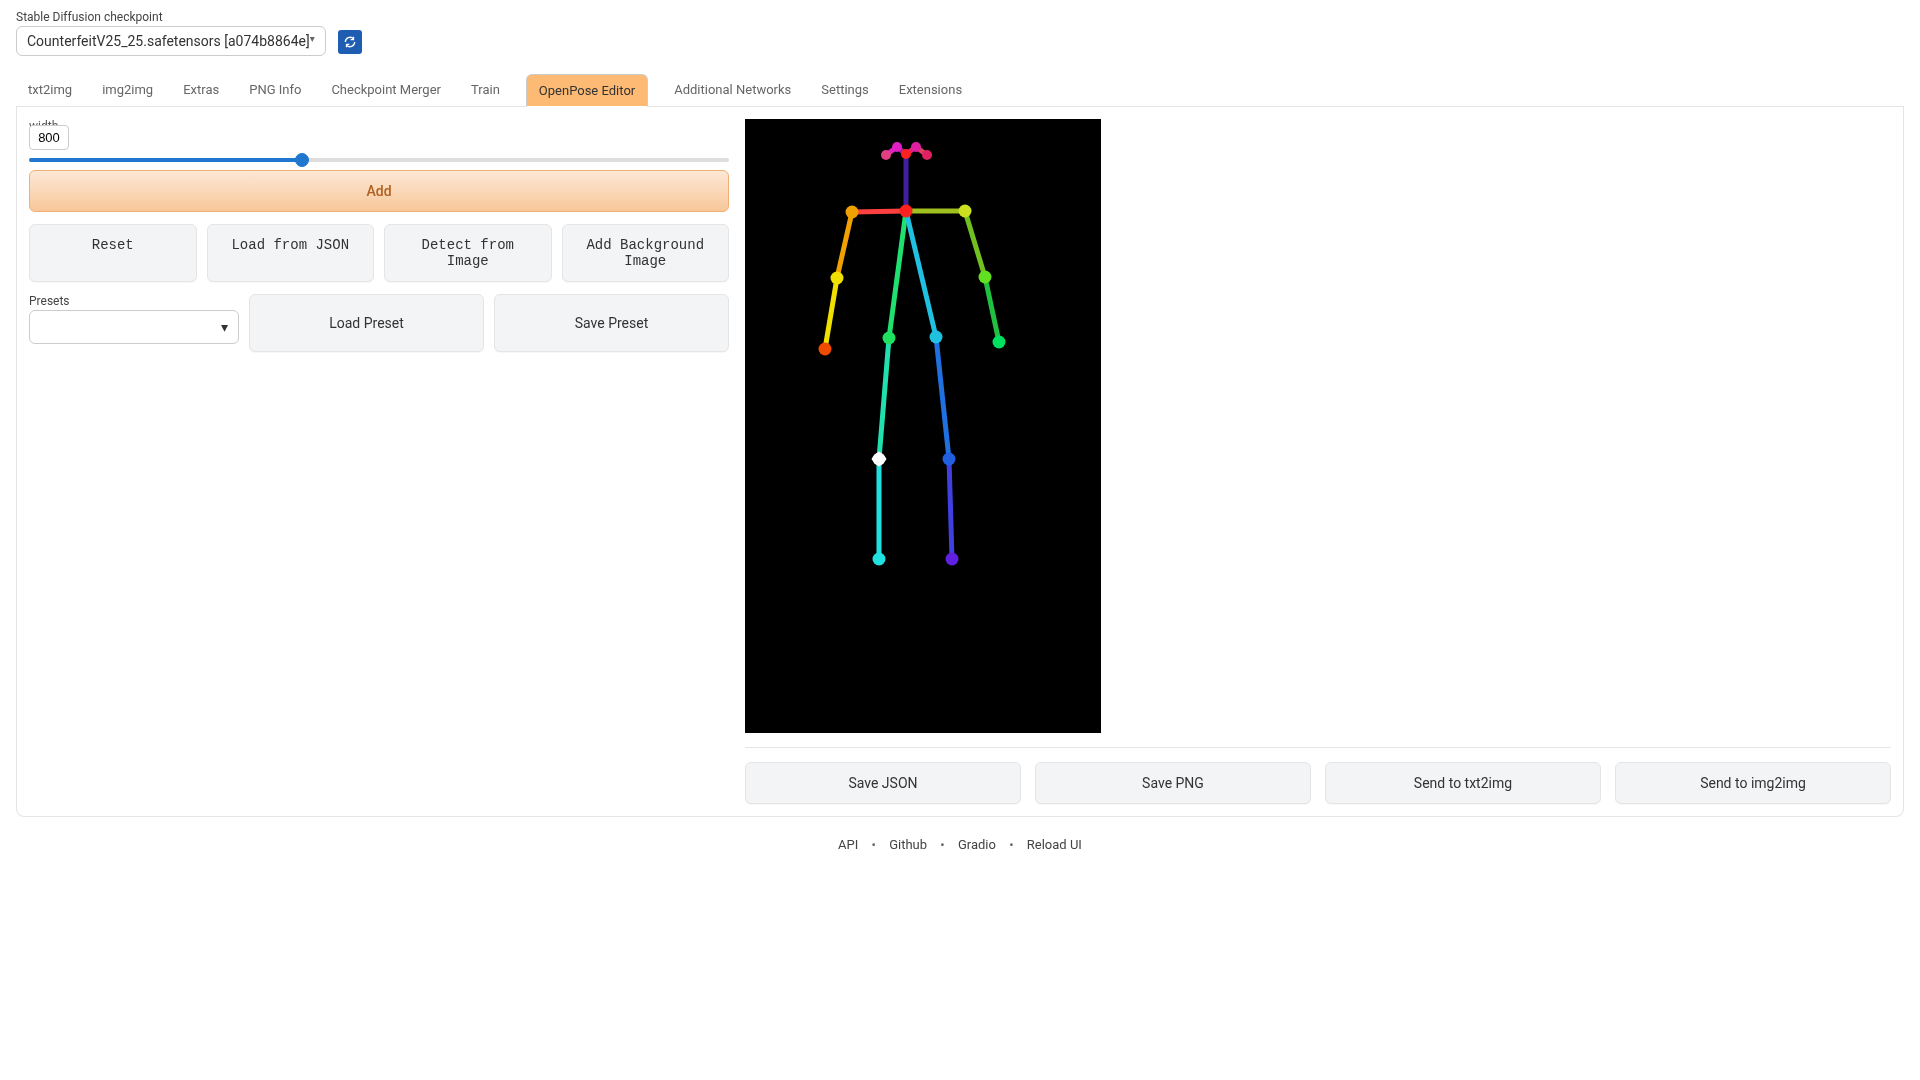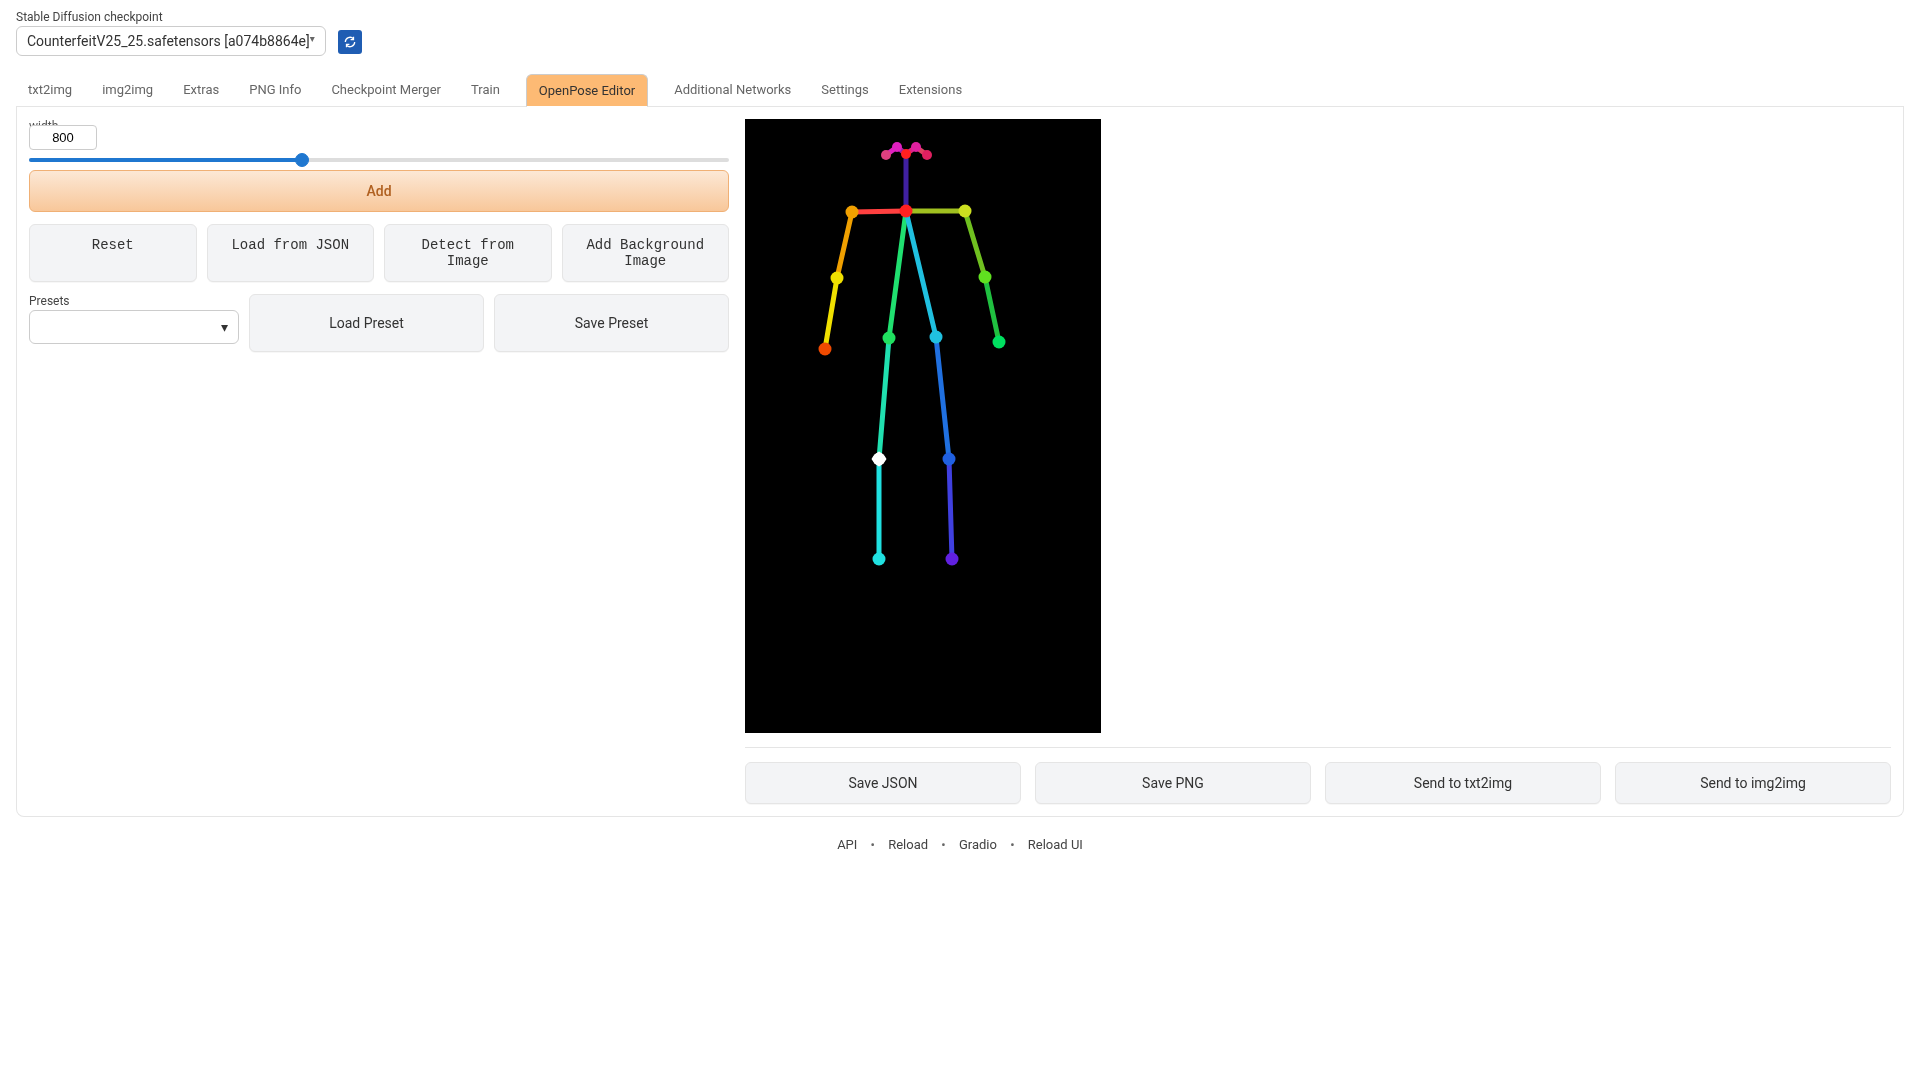--- a/index.html
+++ b/index.html
@@ -56,21 +56,21 @@
 .slider-label { font-size: 12px; color: #555; margin-bottom: 2px; display:block;}
 .slider-track {
   flex: 1; height: 4px; background: #ddd; border-radius: 2px; position: relative; margin-top: 8px; margin-bottom:8px;
 }
 .slider-fill { height: 100%; background: #1f77d0; border-radius: 2px; position: absolute; left:0; top:0; }
 .slider-thumb {
   width: 14px; height: 14px; border-radius: 50%; background: #1f77d0; border: 1px solid #1f77d0;
   position: absolute; top: 50%; transform: translate(-50%, -50%);
 }
 .slider-val {
-  width: 68px; border: 1px solid #ccc; border-radius: 4px; padding: 4px 6px; text-align: center; font-size: 13px; margin-top:-10px;
+  width: 40px; border: 1px solid #ccc; border-radius: 4px; padding: 4px 6px; text-align: center; font-size: 13px; margin-top:-10px;
 }
 .slider-head { display:flex; justify-content:space-between; align-items:flex-start;flex-direction:column; }
 .add-btn {
   width: 100%; padding: 12px; border-radius: 6px; text-align: center;
   background: linear-gradient(#fce8d6, #f8c79a);
   border: 1px solid #f0b075;
   color: #b06020; font-weight: 500; margin: 8px 8px 12px 0;
 }
 .btn-row { display: flex; gap: 10px; margin-bottom: 12px; }
 .btn-row > * { flex: 1; font-family: Liberation Mono, monospace; }
@@ -227,18 +227,18 @@
       <div class="btn">Save PNG</div>
       <div class="btn">Send to txt2img</div>
       <div class="btn">Send to img2img</div>
     </div>
   </div>
 </div>
 
 <div class="footer">
   <a>API</a>
   <span class="sep">•</span>
-  <a>Reload</a>
+  <a>Github</a>
   <span class="sep">•</span>
   <a>Gradio</a>
   <span class="sep">•</span>
   <a>Reload UI</a>
 </div>
 
 </body></html>

